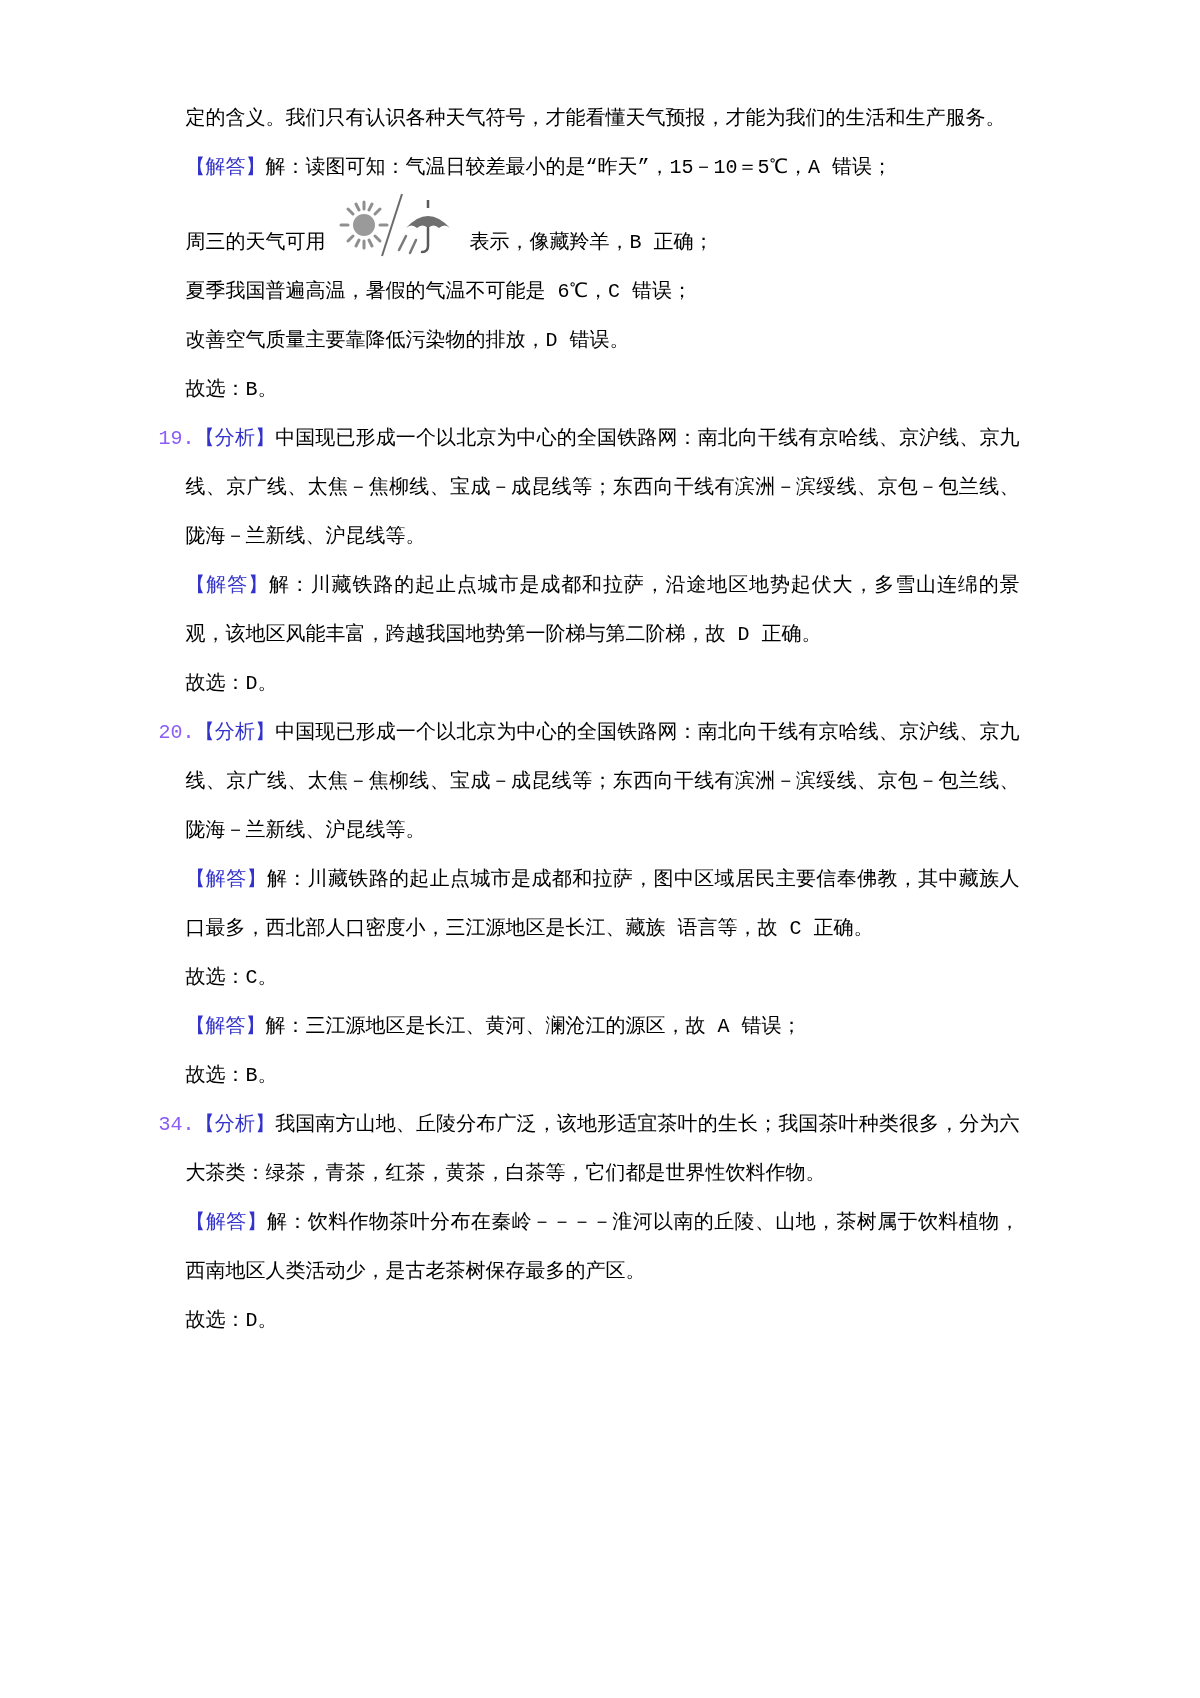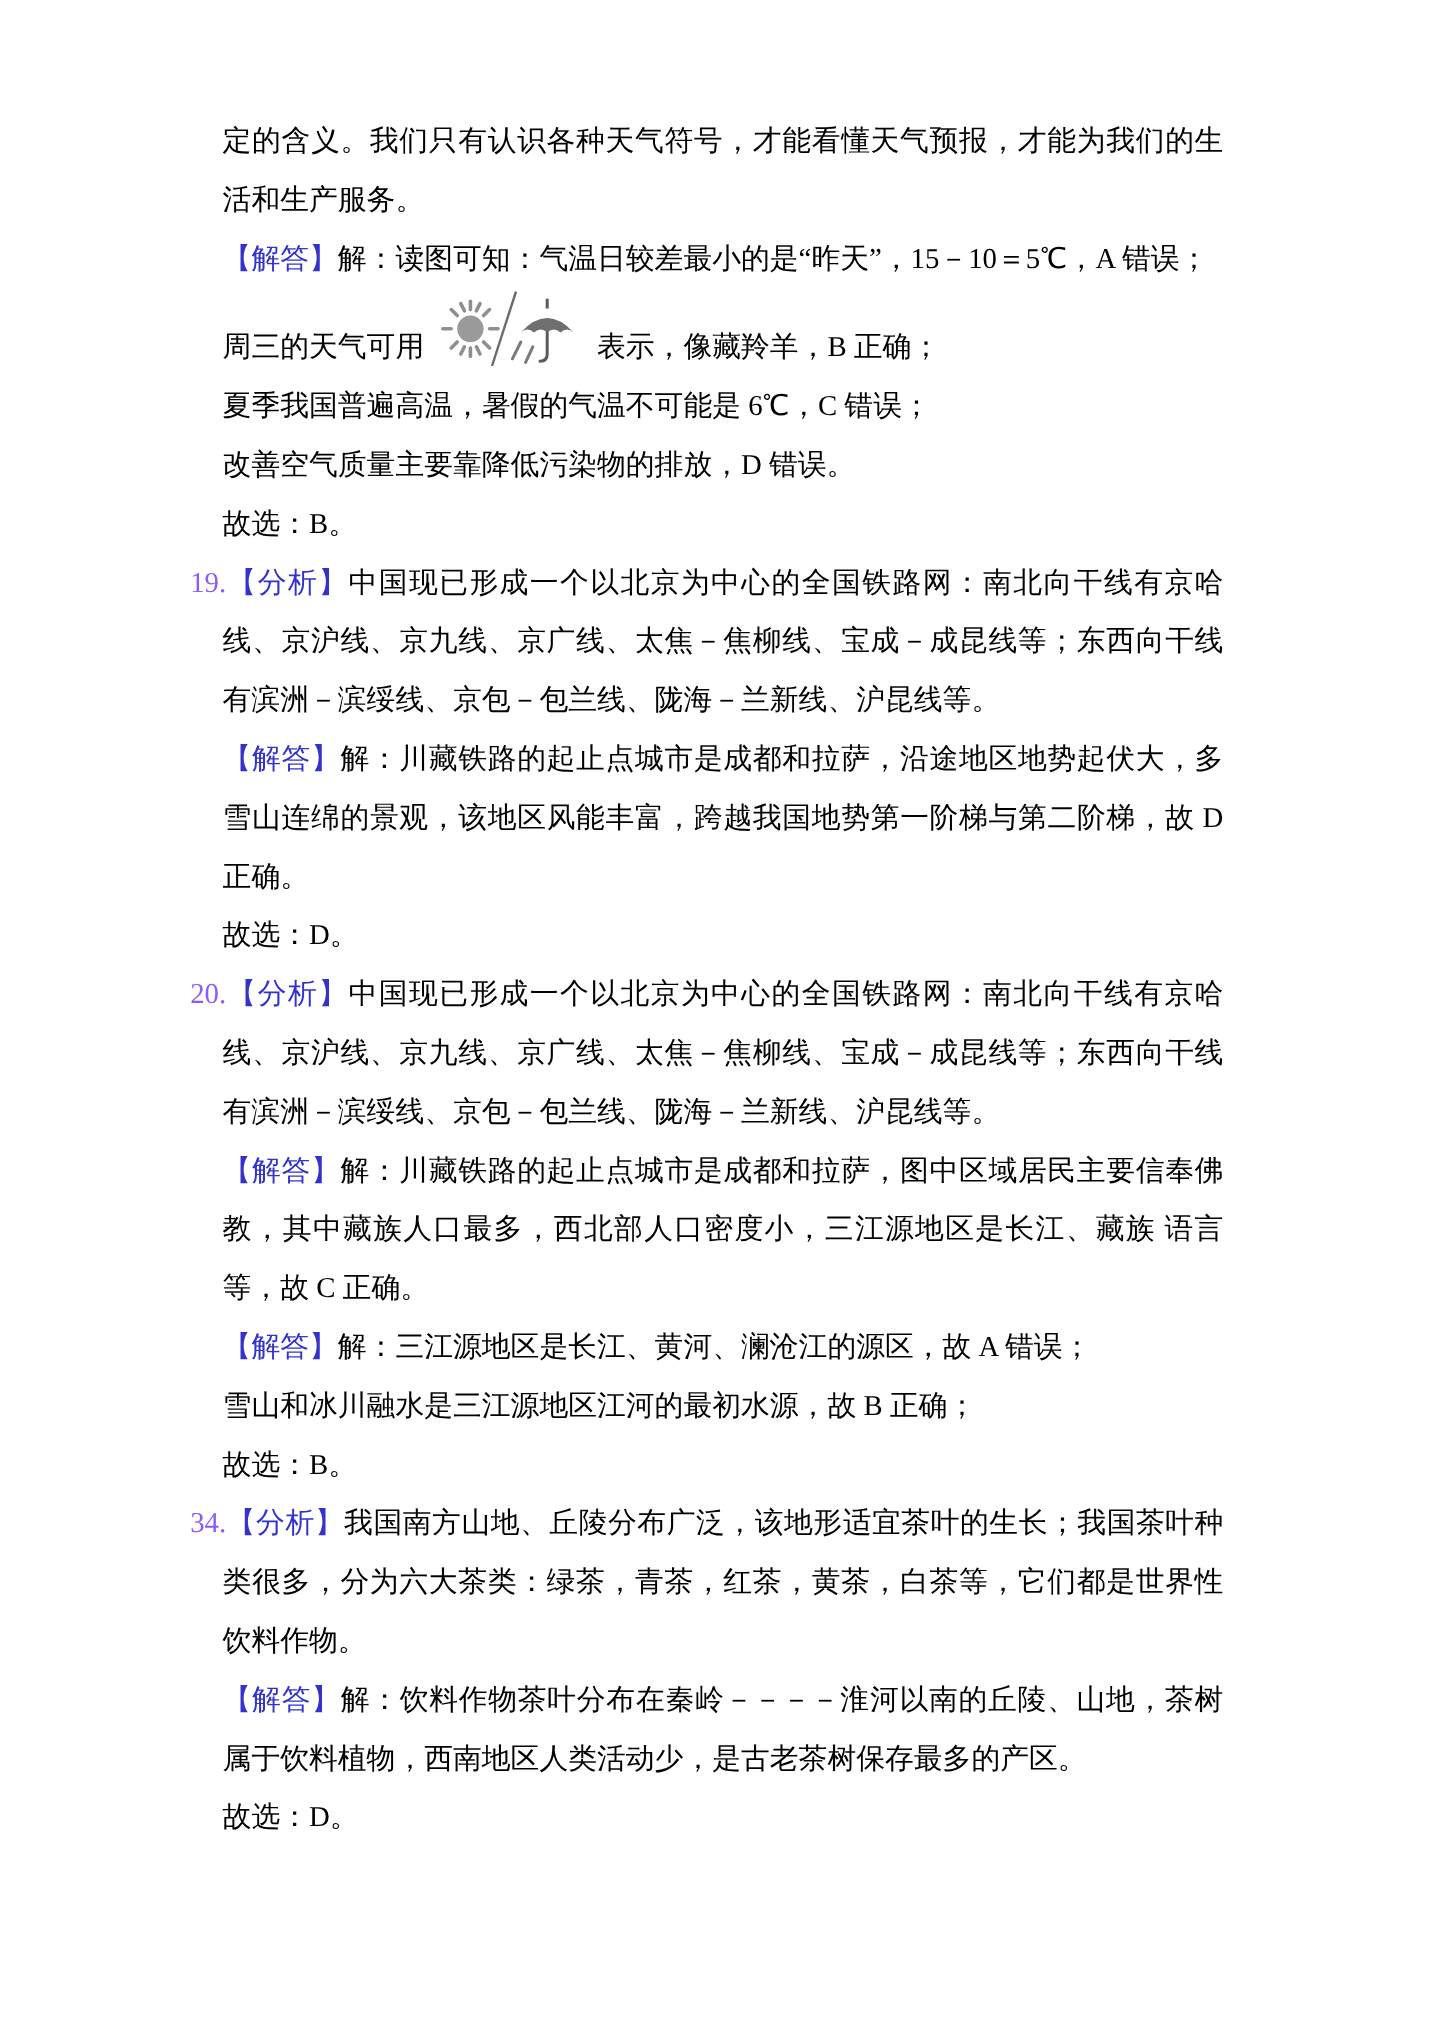--- a/index.html
+++ b/index.html
@@ -4,22 +4,22 @@
 <style>
   * { margin: 0; padding: 0; box-sizing: border-box; }
   html, body { background: #ffffff; }
   .page {
     position: relative;
     width: 1091px;
     min-height: 1698px;
     margin: 0 auto;
     background: #ffffff;
     padding: 94px 126px 60px 104px;
-    font-family: Liberation Serif, serif;
-    font-size: 24px;
+    font-family: Liberation Mono, monospace;
+    font-size: 20px;
     line-height: 49px;
     color: #000000;
     text-align: justify;
   }
   .para { padding-left: 27px; text-indent: 0; }
   .para.numbered { text-indent: -27px; }
   .blue { color: var(--accent, #3333cc); }
   .num { color: #8b5cf6; }
   .weather-icon {
     display: inline-block;
@@ -96,29 +96,29 @@
   </p>
 
   <p class="para numbered">
     <span class="num">20.</span><span class="blue">【分析】</span><span>中国现已形成一个以北京为中心的全国铁路网：南北向干线有京哈线、京沪线、京九线、京广线、太焦－焦柳线、宝成－成昆线等；东西向干线有滨洲－滨绥线、京包－包兰线、陇海－兰新线、沪昆线等。</span>
   </p>
 
   <p class="para">
     <span class="blue">【解答】</span><span>解：川藏铁路的起止点城市是成都和拉萨，图中区域居民主要信奉佛教，其中藏族人口最多，西北部人口密度小，三江源地区是长江、藏族 语言等，故 C 正确。</span>
   </p>
 
+  <p class="para">
+    <span>故选：C。</span>
+  </p>
 
 
   <p class="para">
     <span class="blue">【解答】</span><span>解：三江源地区是长江、黄河、澜沧江的源区，故 A 错误；</span>
   </p>
 
-  <p class="para">
-    <span>雪山和冰川融水是三江源地区江河的最初水源，故 B 正确；</span>
-  </p>
 
 
 
   <p class="para">
     <span>故选：B。</span>
   </p>
 
   <p class="para numbered">
     <span class="num">34.</span><span class="blue">【分析】</span><span>我国南方山地、丘陵分布广泛，该地形适宜茶叶的生长；我国茶叶种类很多，分为六大茶类：绿茶，青茶，红茶，黄茶，白茶等，它们都是世界性饮料作物。</span>
   </p>

